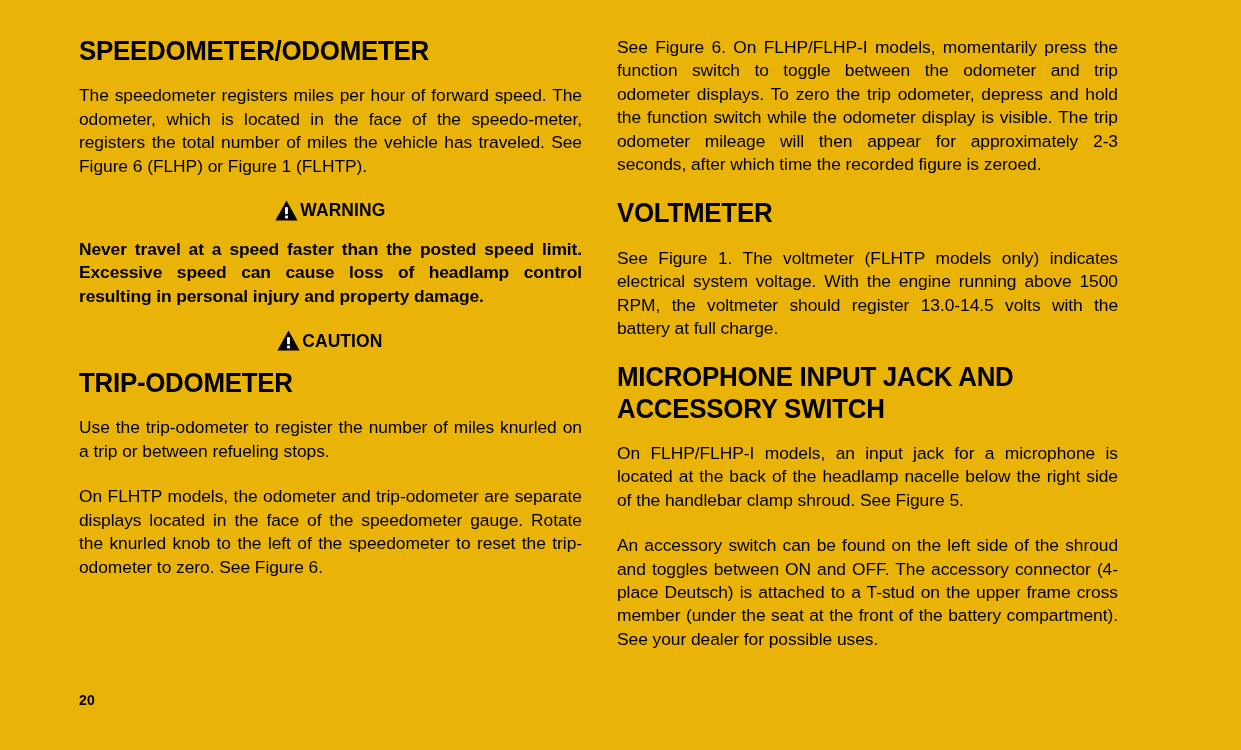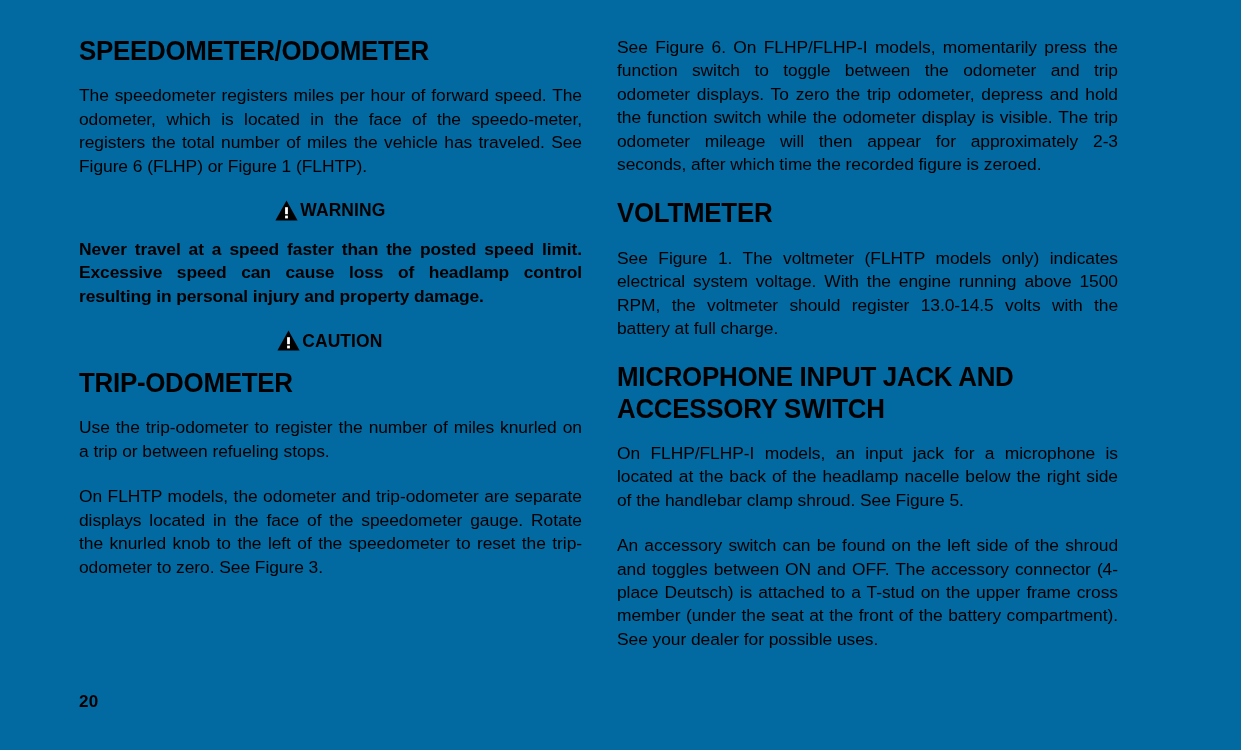--- a/index.html
+++ b/index.html
@@ -12,21 +12,21 @@
     height: 750px;
     position: relative;
     font-family: "Liberation Sans", sans-serif;
     color: #000000;
     overflow: hidden;
   }
 
   .page {
     position: absolute;
     inset: 0;
-    background: #0369a1;
+    background: #eab308;
   }
 
   .column {
     position: absolute;
     top: 36px;
   }
   .col-left  { left: 79px;  width: 503px; }
   .col-right { left: 617px; width: 501px; }
 
   
@@ -83,21 +83,21 @@
   .gap-before-warning { }
   .gap-before-caution { margin-top: 20px; }
 
   .heading-spacer-top { margin-top: 18px; }
 
   
   .page-number {
     position: absolute;
     left: 79px;
     top: 692px;
-    font-size: 17px;
+    font-size: 14px;
     font-weight: bold;
     letter-spacing: 0.2px;
   }
 </style>
 </head>
 <body>
 
 <div class="page">
 
   <div class="column col-left">
@@ -128,21 +128,21 @@
         </svg>
       </span>
       <span class="label-text">CAUTION</span>
     </div>
 
 
     <h1 class="section-heading heading-spacer-top">TRIP-ODOMETER</h1>
 
     <p class="body">Use the trip-odometer to register the number of miles knurled on a trip or between refueling stops.</p>
 
-    <p class="body">On FLHTP models, the odometer and trip-odometer are separate displays located in the face of the speedometer gauge. Rotate the knurled knob to the left of the speedometer to reset the trip-odometer to zero. See Figure 3.</p>
+    <p class="body">On FLHTP models, the odometer and trip-odometer are separate displays located in the face of the speedometer gauge. Rotate the knurled knob to the left of the speedometer to reset the trip-odometer to zero. See Figure 6.</p>
   </div>
 
   <div class="column col-right">
 
     <p class="body">See Figure 6. On FLHP/FLHP-I models, momentarily press the function switch to toggle between the odometer and trip odometer displays. To zero the trip odometer, depress and hold the function switch while the odometer display is visible. The trip odometer mileage will then appear for approximately 2-3 seconds, after which time the recorded figure is zeroed.</p>
 
     <h1 class="section-heading">VOLTMETER</h1>
 
     <p class="body">See Figure 1. The voltmeter (FLHTP models only) indicates electrical system voltage. With the engine running above 1500 RPM, the voltmeter should register 13.0-14.5 volts with the battery at full charge.</p>
 

